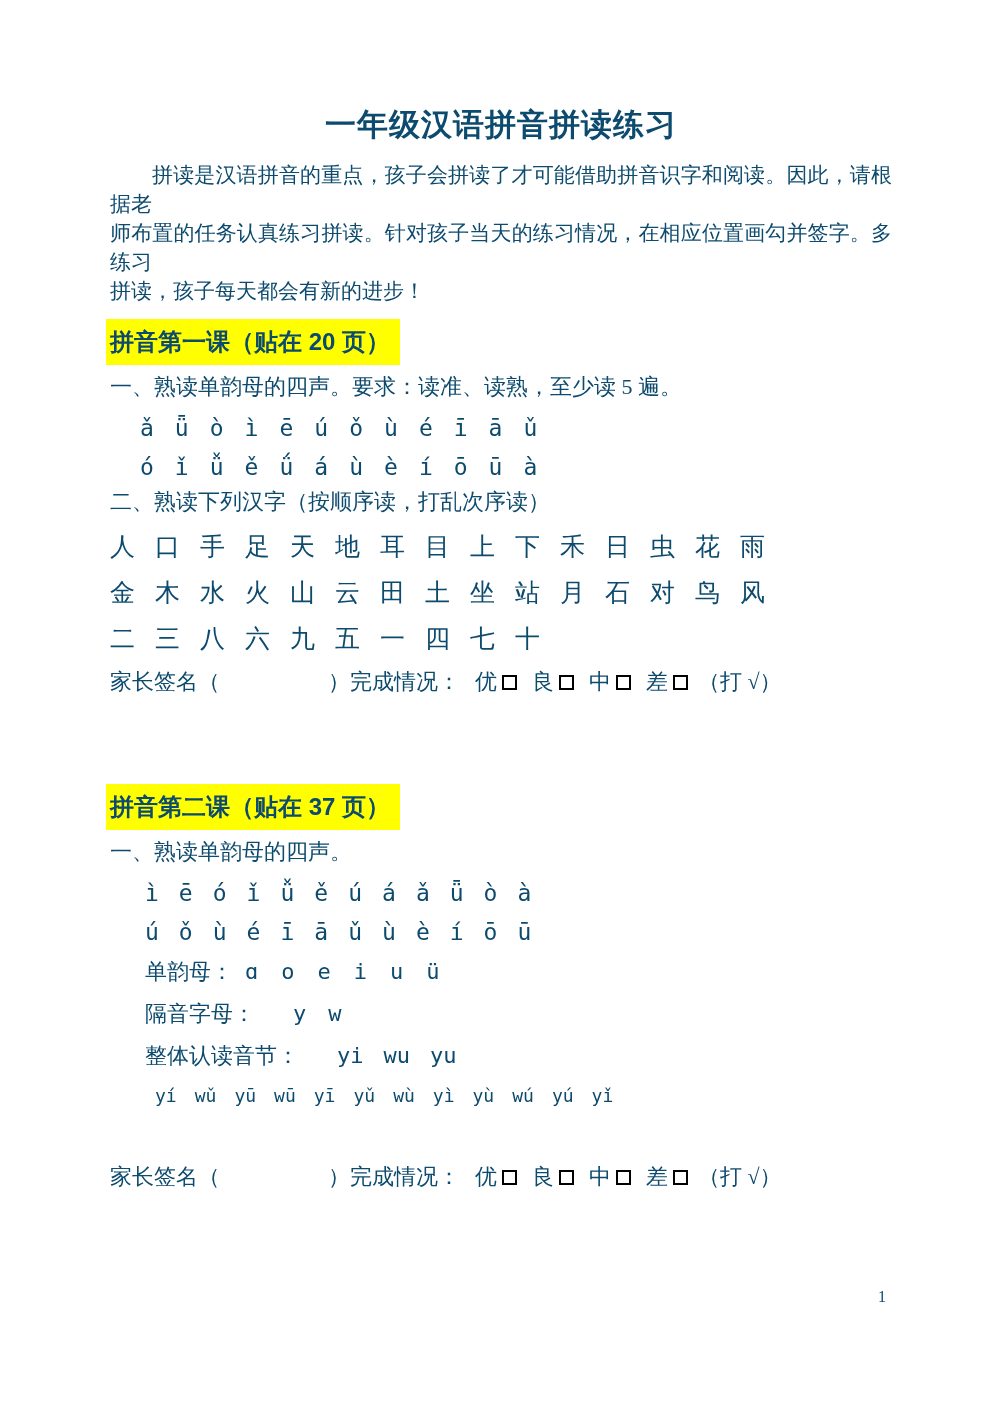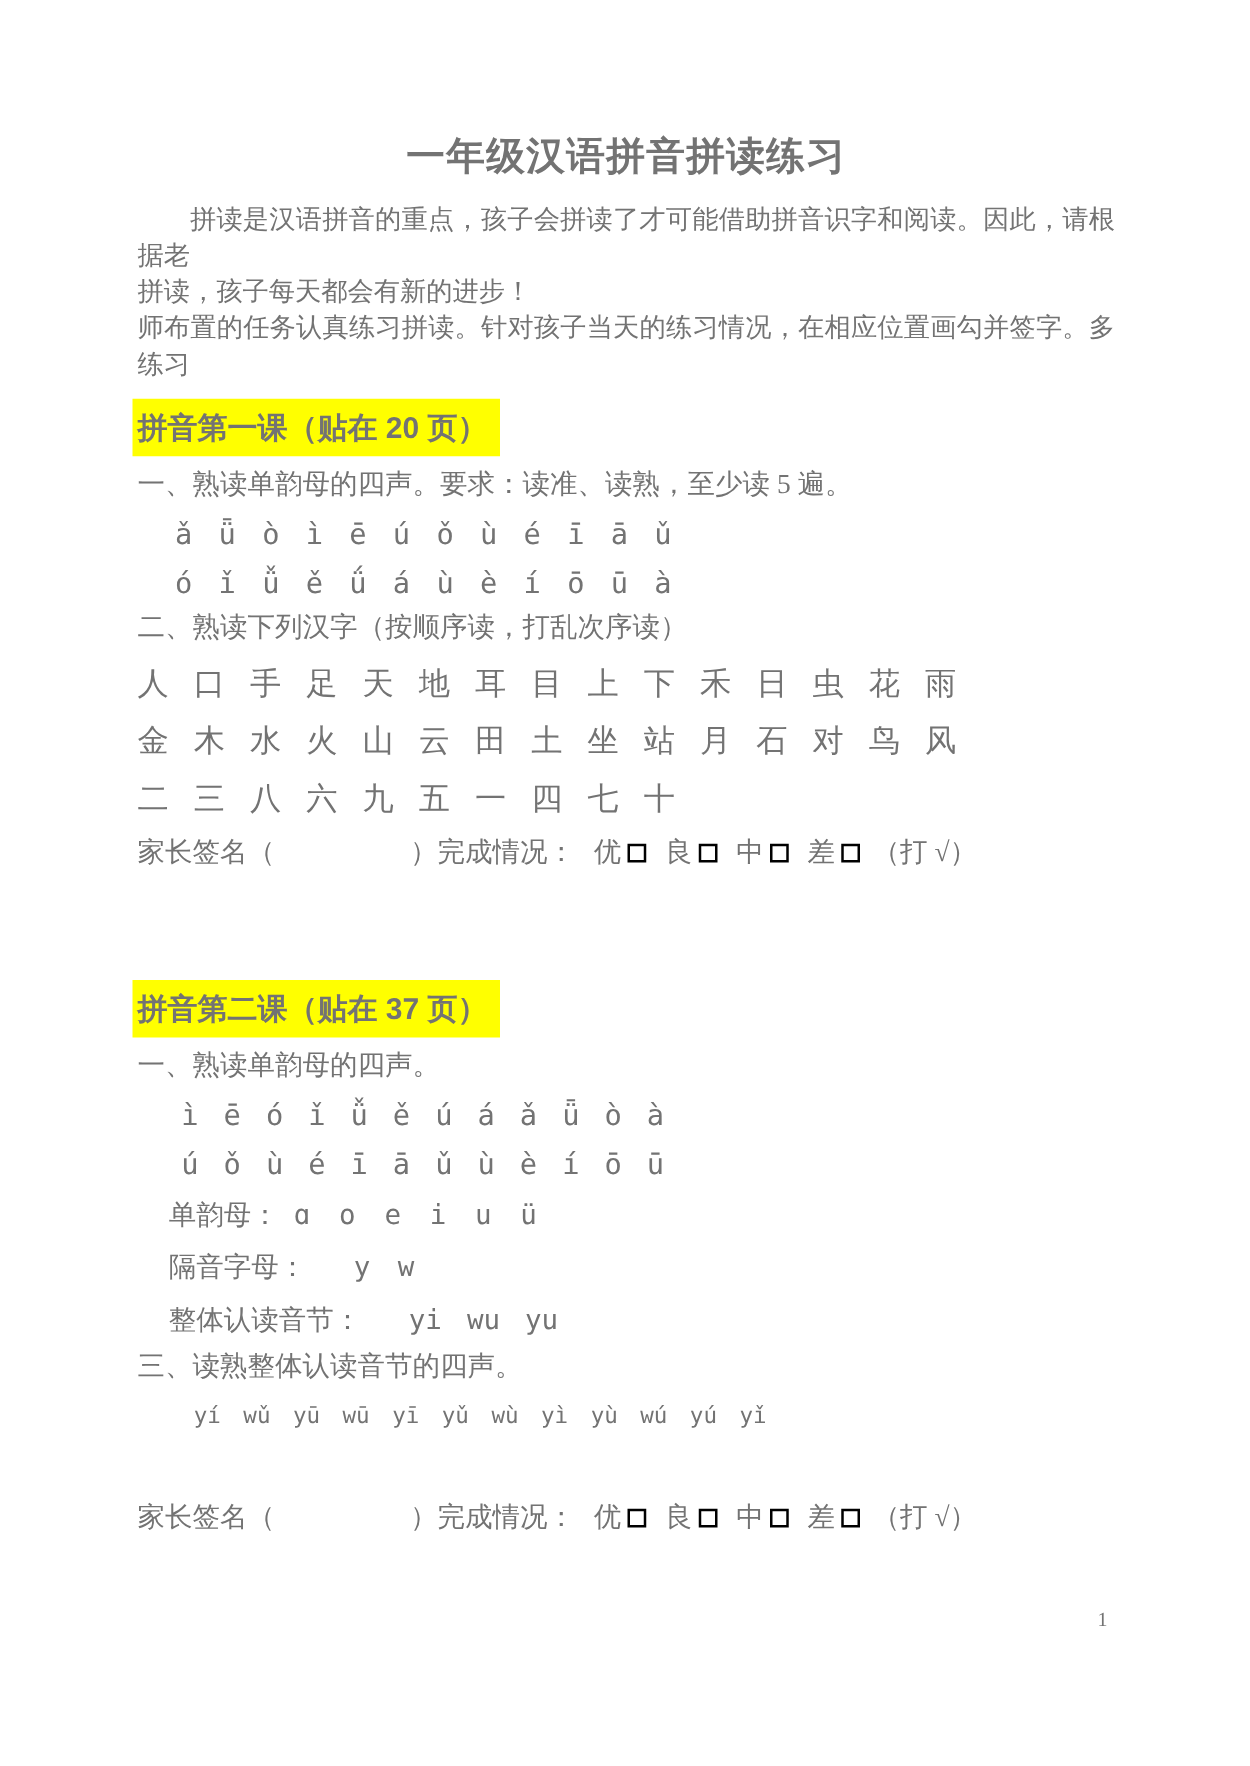--- a/index.html
+++ b/index.html
@@ -2,21 +2,21 @@
 <html><head>
 <meta charset="utf-8">
 <style>
   * { margin:0; padding:0; box-sizing:border-box; }
   html,body { background:#e8e8e8; }
   .page {
     position:relative;
     width:1000px; height:1413px;
     margin:0 auto;
     background:#ffffff;
-    color:#737373;
+    color:#0c4a6e;
     font-family:"Liberation Serif","DejaVu Serif",serif;
     overflow:hidden;
   }
   .content { position:absolute; left:110px; top:104px; width:782px; }
 
   .title {
     text-align:center;
     font-family:"Liberation Sans","DejaVu Sans",sans-serif;
     font-weight:bold;
     font-size:31px;
@@ -44,21 +44,21 @@
     font-size:23px;
   }
   .lesson2 .pinyin-row { margin-left:35px; gap:20px; }
 
   .hanzi-row {
     display:flex; gap:20px;
     margin-top:13px;
     font-size:25px;
   }
 
-  .family-row { font-size:22px; margin:12px 0 0 25px; }
+  .family-row { font-size:22px; margin:12px 0 0 35px; }
   .family-items {
     display:inline-flex;
     font-family:"DejaVu Sans Mono",monospace;
     font-size:22px;
   }
   .family-items.f1 { margin-left:12px; gap:23px; }
   .family-items.f2 { margin-left:38px; gap:22px; }
   .family-items.f3 { margin-left:38px; gap:20px; }
 
   .syllable-row {
@@ -93,22 +93,22 @@
 </head>
 <body>
 
 <div class="page">
   <div class="content">
 
     <div class="title">一年级汉语拼音拼读练习</div>
 
     <div class="intro">
       <div class="intro-line first">拼读是汉语拼音的重点，孩子会拼读了才可能借助拼音识字和阅读。因此，请根据老</div>
+      <div class="intro-line">师布置的任务认真练习拼读。针对孩子当天的练习情况，在相应位置画勾并签字。多练习</div>
       <div class="intro-line">拼读，孩子每天都会有新的进步！</div>
-      <div class="intro-line">师布置的任务认真练习拼读。针对孩子当天的练习情况，在相应位置画勾并签字。多练习</div>
     </div>
 
     <div class="lesson1">
       <div>
         <span class="heading-hl" style="background: rgb(255, 255, 0);">拼音第一课（贴在 20 页）</span>
       </div>
       <div class="task">一、熟读单韵母的四声。要求：读准、读熟，至少读 5 遍。</div>
       <div class="pinyin-row">
           <span>ǎ</span>
           <span>ǖ</span>
@@ -243,21 +243,20 @@
           </span>
       </div>
       <div class="family-row">
         <span>整体认读音节：</span><span class="family-items f3">
             <span>yi</span>
             <span>wu</span>
             <span>yu</span>
           </span>
       </div>
 
-      <div class="task">三、读熟整体认读音节的四声。</div>
       <div class="syllable-row">
           <span>yí</span>
           <span>wǔ</span>
           <span>yū</span>
           <span>wū</span>
           <span>yī</span>
           <span>yǔ</span>
           <span>wù</span>
           <span>yì</span>
           <span>yù</span>

